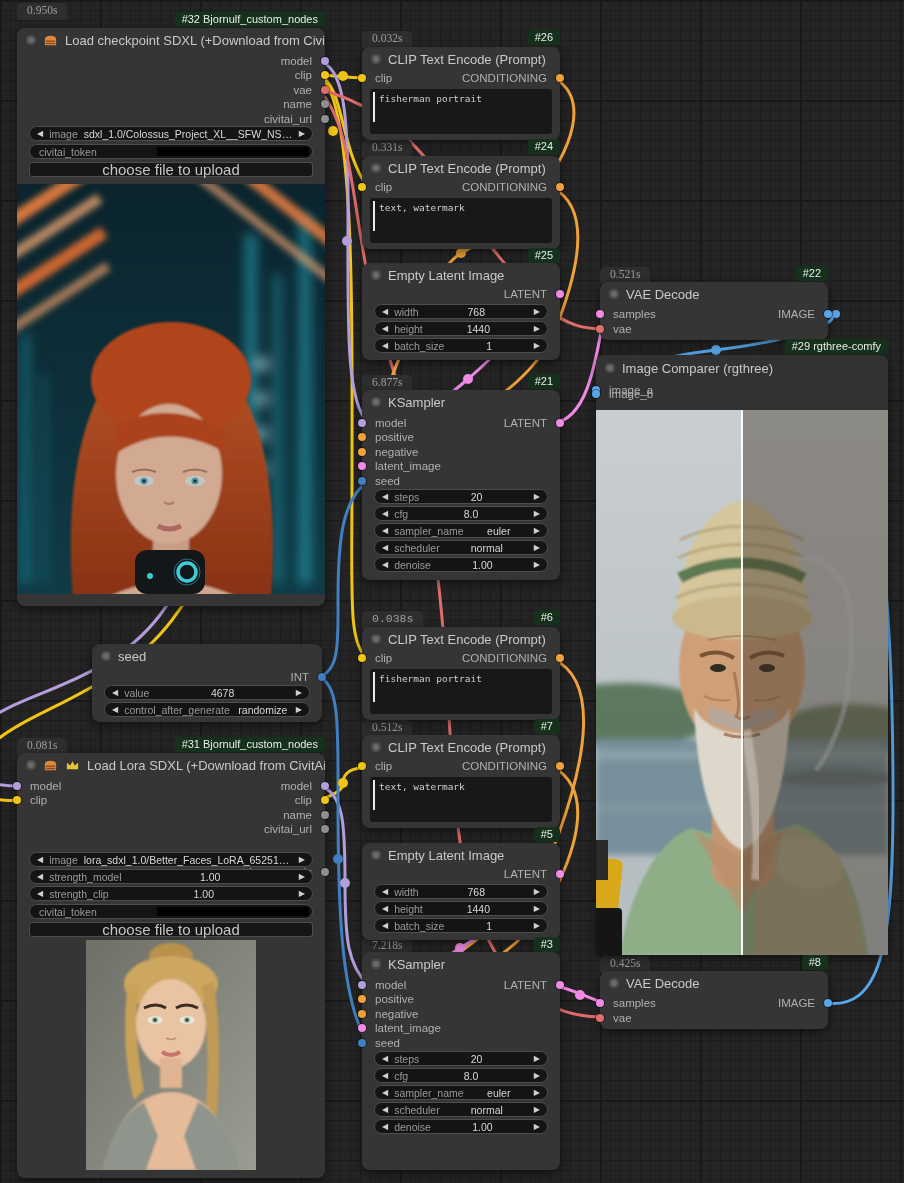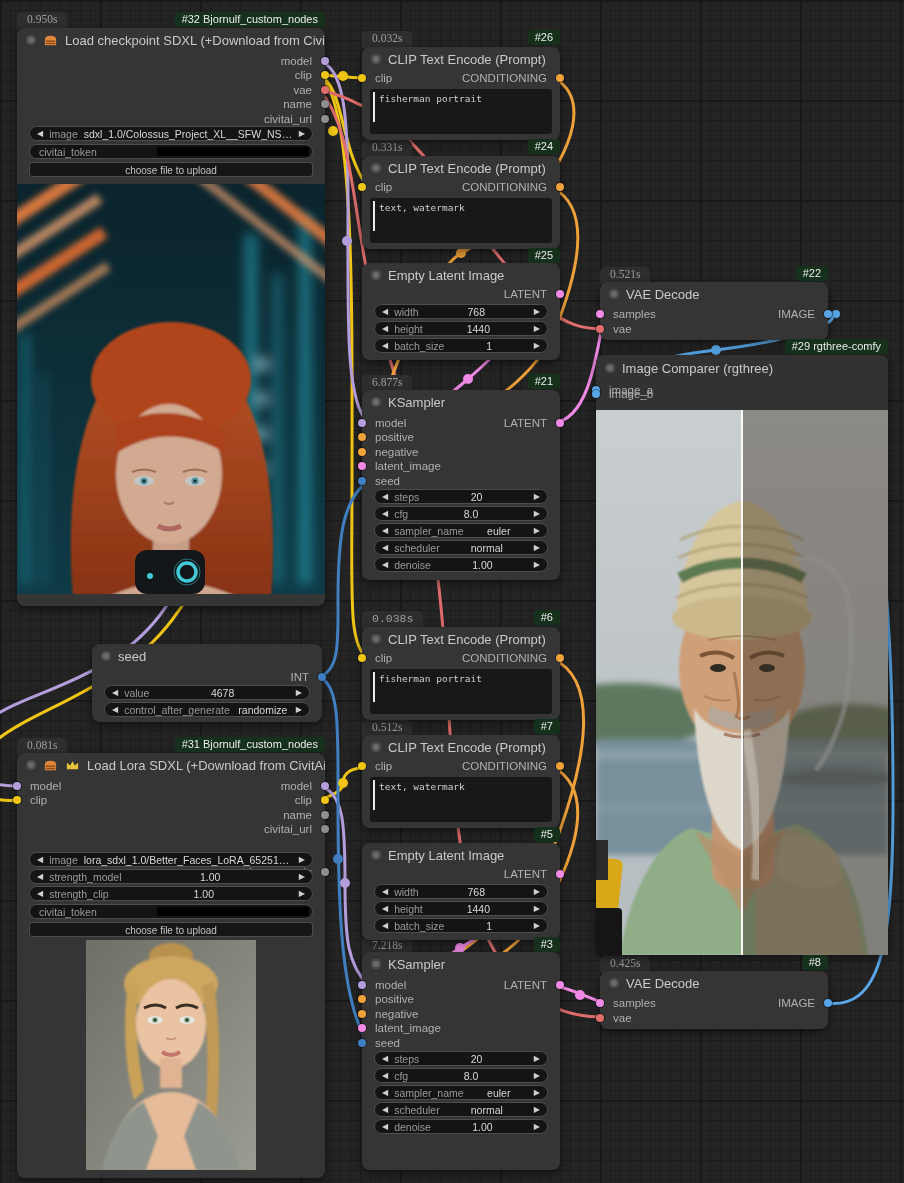--- a/index.html
+++ b/index.html
@@ -28,22 +28,22 @@
   .out .pdot{right:-4px;}
   .widget{position:absolute;left:12px;right:12px;height:15px;background:#141414;
     border:1px solid #4d4d4d;border-radius:9px;display:flex;align-items:center;
     padding:0 7px;font-size:10.5px;color:#9a9a9a;box-sizing:border-box;}
   .warrow{color:#cfcfcf;font-size:8px;line-height:13px;flex:none;}
   .wlabel{margin:0 6px;flex:none;white-space:nowrap;}
   .wvalue{flex:1;text-align:center;margin-right:6px;color:#d8d8d8;
     white-space:nowrap;overflow:hidden;text-overflow:ellipsis;}
   .combo .wvalue{text-align:center;}
   .btnw{position:absolute;left:12px;right:12px;height:15px;background:#161616;
-    border:1px solid #4d4d4d;border-radius:3px;display:flex;align-items:flex-end;
-    justify-content:center;font-size:10px;color:#c5c5c5;box-sizing:border-box;}
+    border:1px solid #4d4d4d;border-radius:3px;display:flex;align-items:center;
+    justify-content:center;font-size:15px;color:#c5c5c5;box-sizing:border-box;}
   .tokenfill{position:absolute;left:45%;right:3px;top:2px;bottom:2px;background:#000;border-radius:2px;}
   .tarea{position:absolute;left:8px;right:8px;background:#181818;border-radius:3px;
     font-family:"DejaVu Sans Mono",monospace;font-size:9.5px;color:#cfcfcf;
     padding:4px 4px 4px 9px;box-sizing:border-box;}
   .tarea::before{content:"";position:absolute;left:3px;top:3px;bottom:12px;width:2px;background:#e9e9e9;}
   .badge{position:absolute;z-index:3;font-size:11px;background:#15301b;color:#ececec;
     padding:1px 7px 2px;border-radius:4px;white-space:nowrap;}
   .timer{position:absolute;z-index:1;font-family:"Liberation Serif",serif;font-size:11.5px;
     background:#2e2e2e;color:#9f9f9f;padding:1px 10px 4px;border-radius:5px 5px 0 0;}
   .preview{position:absolute;overflow:hidden;}
@@ -95,21 +95,21 @@
     <circle cx="461" cy="253" r="5" fill="#efa13a"></circle>
     <circle cx="468" cy="379" r="5" fill="#f08ae6"></circle>
         <circle cx="460" cy="948" r="5" fill="#f08ae6"></circle>
     <circle cx="580" cy="995" r="5" fill="#f08ae6"></circle>
     <circle cx="716" cy="350" r="5" fill="#58a6e8"></circle>
         <circle cx="836" cy="314" r="4" fill="#58a6e8"></circle>
     <circle cx="338" cy="859" r="5" fill="#3f7fc2"></circle>
   </g>
 </svg>
 
-<div class="timer" style="left:17px;top:12px;">0.950s</div>
+<div class="timer" style="left:17px;top:3px;">0.950s</div>
 <div class="badge" style="right:579px;top:12px;">#32 Bjornulf_custom_nodes</div>
 <div class="timer" style="left:362px;top:31px;">0.032s</div>
 <div class="badge" style="right:344px;top:30px;">#26</div>
 <div class="timer" style="left:362px;top:140px;">0.331s</div>
 <div class="badge" style="right:344px;top:139px;">#24</div>
 <div class="badge" style="right:344px;top:248px;">#25</div>
 <div class="timer" style="left:362px;top:375px;">6.877s</div>
 <div class="badge" style="right:344px;top:374px;">#21</div>
 <div class="timer" style="left:362px;top:611px;font-family:Liberation Mono, monospace;">0.038s</div>
 <div class="badge" style="right:344px;top:610px;">#6</div>

